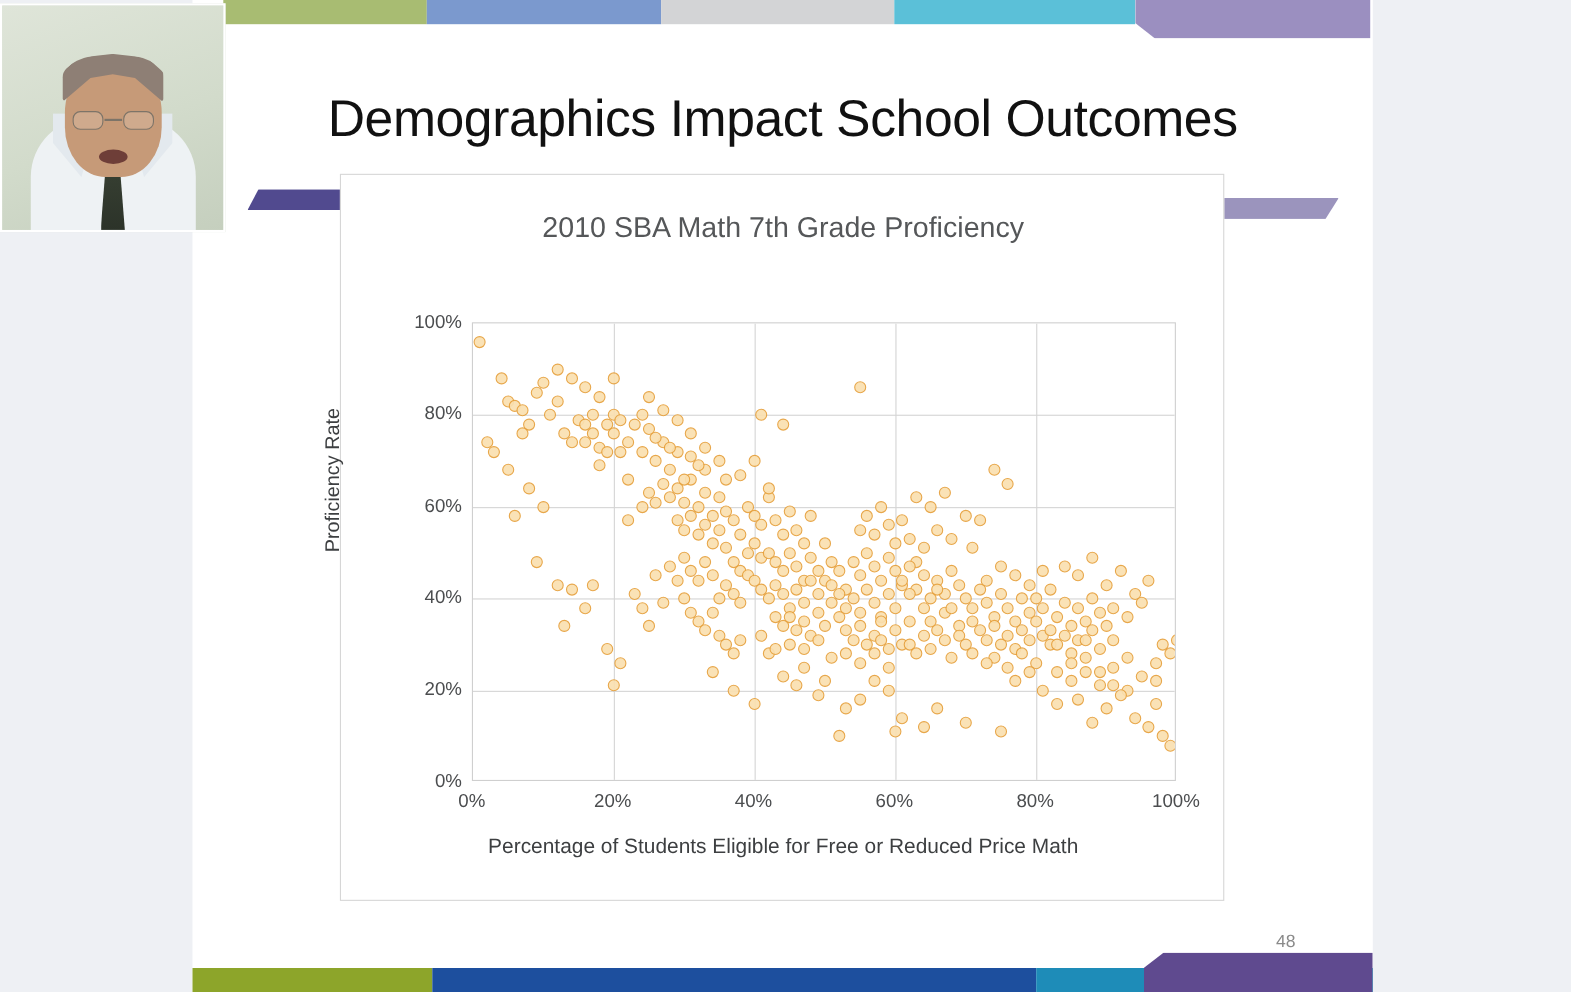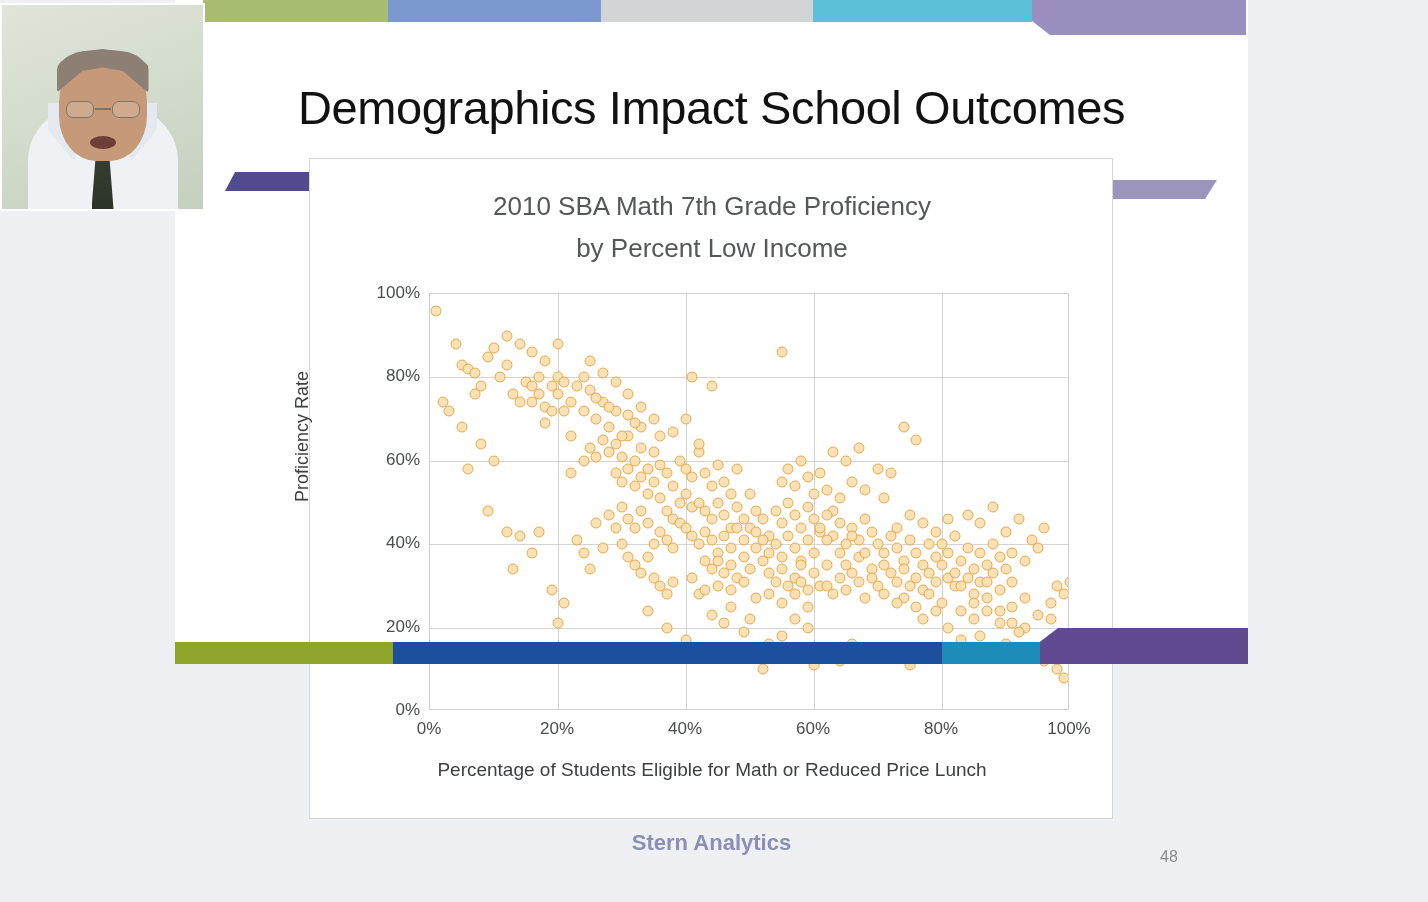--- a/index.html
+++ b/index.html
@@ -6,21 +6,21 @@
   html, body {
     width: 1428px; height: 902px;
     background: #eef0f4;
     font-family: "Liberation Sans", sans-serif;
     overflow: hidden;
   }
   #stage { position: relative; width: 1428px; height: 902px; background: #eef0f4; }
 
   
   #slide {
-    position: absolute; left: 175px; top: 0; width: 1073px; height: 664px;
+    position: absolute; left: 175px; top: 0; width: 1073px; height: 902px;
     background: #ffffff;
   }
 
   
   .topbar { position: absolute; top: 0; height: 22px; }
   .tb1 { left: 28px;  width: 185px; background: #a8bc72; }
   .tb2 { left: 213px; width: 213px; background: #7b99ce; }
   .tb3 { left: 426px; width: 212px; background: #d3d4d6; }
   .tb4 { left: 638px; width: 219px; background: #5bc0d8; }
   .tb-purple {
@@ -193,21 +193,20 @@
     <div class="tb-purple"></div>
 
     <div class="accent-left"></div>
     <div class="accent-right"></div>
 
     <div id="slide-title">Demographics Impact School Outcomes</div>
 
     <div id="chart-card">
       <div class="chart-title">
         <div>2010 SBA Math 7th Grade Proficiency</div>
-        <div>by Percent Low Income</div>
       </div>
 
       <div id="ylabel">Proficiency Rate</div>
       <div id="yticks">
           <div class="ytick" style="left: 42px; top: 551px;">0%</div>
           <div class="ytick" style="left: 42px; top: 467.6px;">20%</div>
           <div class="ytick" style="left: 42px; top: 384.2px;">40%</div>
           <div class="ytick" style="left: 42px; top: 300.8px;">60%</div>
           <div class="ytick" style="left: 42px; top: 217.4px;">80%</div>
           <div class="ytick" style="left: 42px; top: 134px;">100%</div>
@@ -599,24 +598,23 @@
       </div>
 
       <div id="xticks">
           <div class="xtick" style="left: 119px;">0%</div>
           <div class="xtick" style="left: 247px;">20%</div>
           <div class="xtick" style="left: 375px;">40%</div>
           <div class="xtick" style="left: 503px;">60%</div>
           <div class="xtick" style="left: 631px;">80%</div>
           <div class="xtick" style="left: 759px;">100%</div>
         </div>
-      <div id="xlabel">Percentage of Students Eligible for Math or Reduced Price Lunch</div>
+      <div id="xlabel">Percentage of Students Eligible for Free or Reduced Price Math</div>
     </div>
 
-    <div id="brand">Stern Analytics</div>
     <div id="slide-number">48</div>
 
     <div class="botbar bb1"></div>
     <div class="botbar bb2"></div>
     <div class="botbar bb3"></div>
     <div class="botbar bb4"></div>
     <div class="bb-purple"></div>
   </div>
 
   <div id="webcam">

